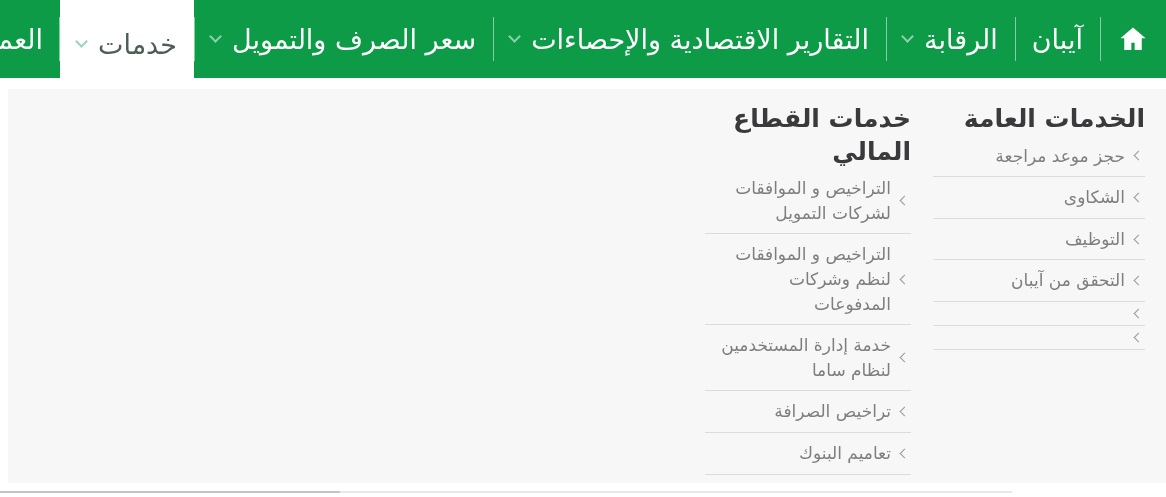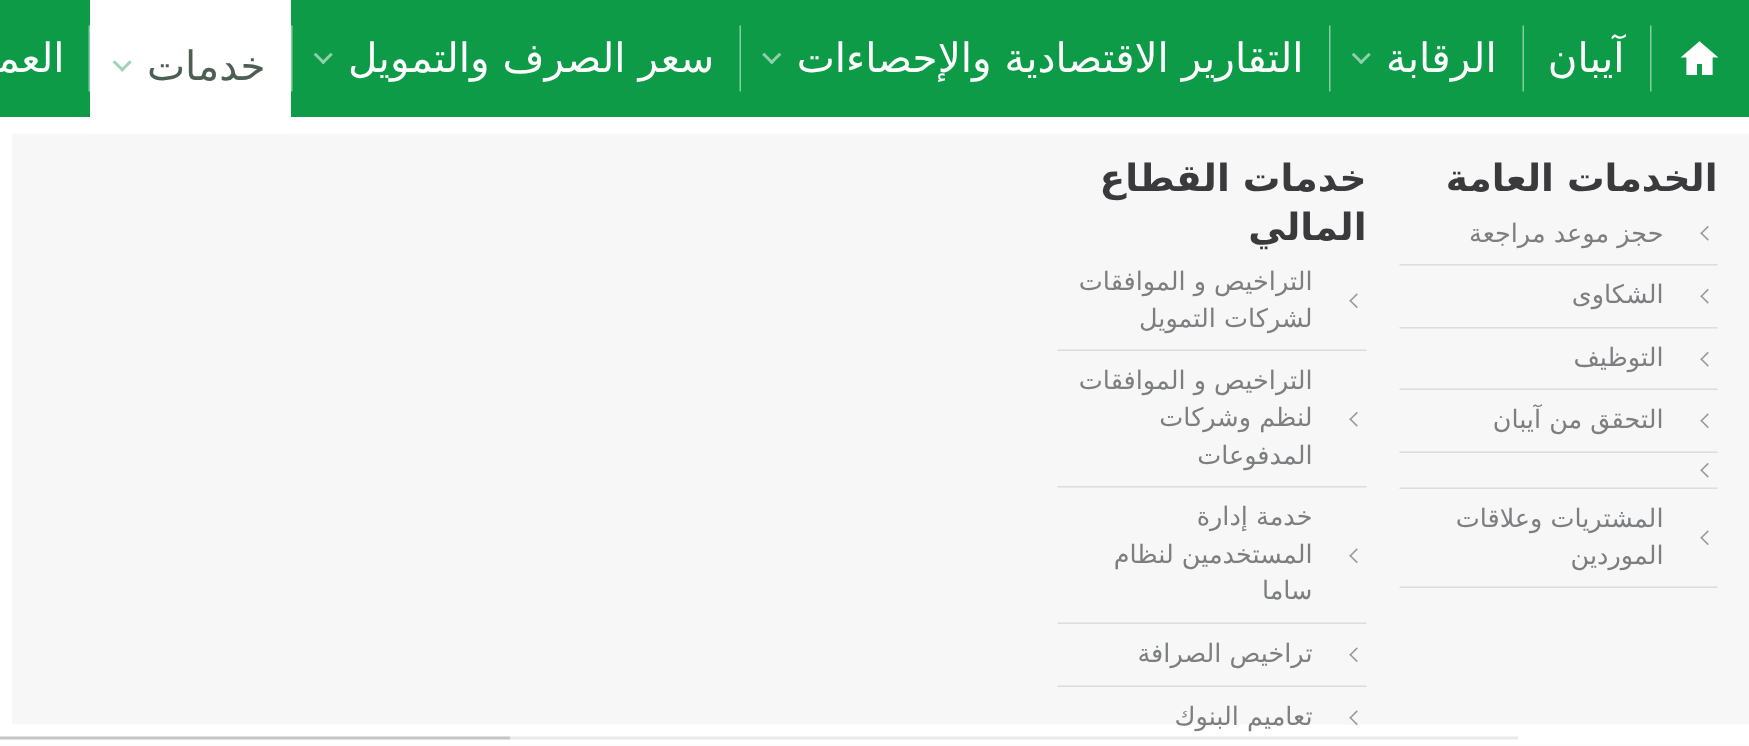--- a/index.html
+++ b/index.html
@@ -85,21 +85,21 @@
     color: #3a3a3c;
     line-height: 1.3;
     text-align: right;
   }
   .menu-col.col-financial { width: 206px; }
   .menu-col.col-financial h2 { max-width: 180px; }
   .menu-col ul { list-style: none; margin: 0; padding: 0; }
   .menu-col li {
     display: flex;
     align-items: center;
-    gap: 26px;
+    gap: 10px;
     padding: 8px 3px;
     border-bottom: 1px solid #dcdcdc;
     color: #7d7e80;
     font-size: 17px;
     line-height: 1.45;
     cursor: pointer;
   }
   .chev-left {
     flex: 0 0 auto;
     width: 7px; height: 7px;
@@ -186,21 +186,20 @@
       </li>
       <li>
         <span class="chev-left"></span>
         <span class="menu-item-label">التحقق من آيبان</span>
       </li>
       <li>
         <span class="chev-left"></span>
       </li>
       <li>
         <span class="chev-left"></span>
-        <span class="menu-item-label">المشتريات وعلاقات الموردين</span>
       </li>
     </ul>
   </section>
 
   <section class="menu-col col-financial">
     <h2>خدمات القطاع المالي</h2>
     <ul>
       <li>
         <span class="chev-left"></span>
         <span class="menu-item-label">التراخيص و الموافقات لشركات التمويل</span>

